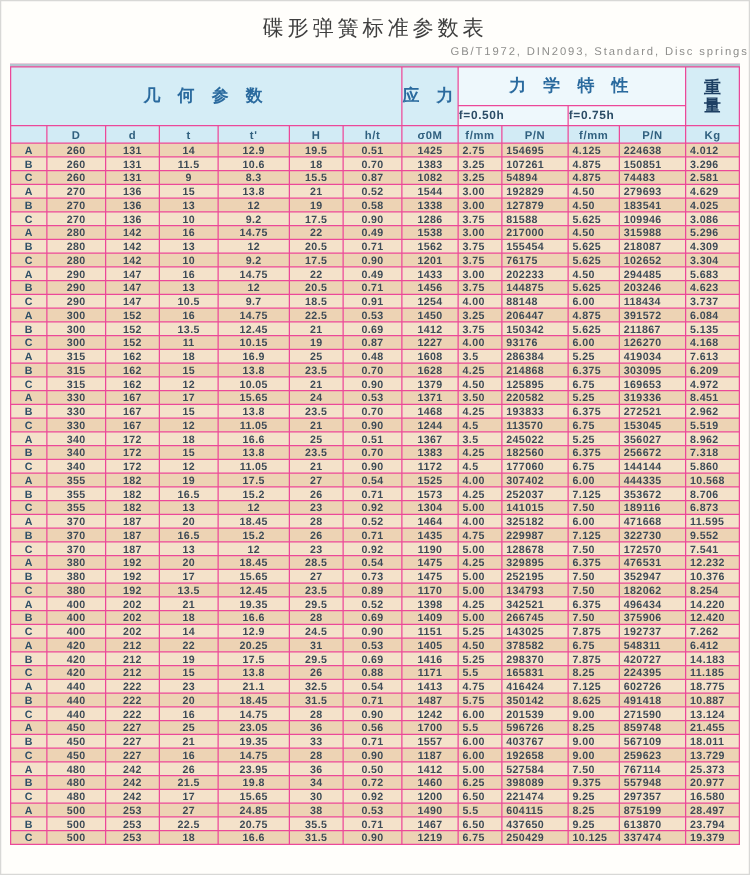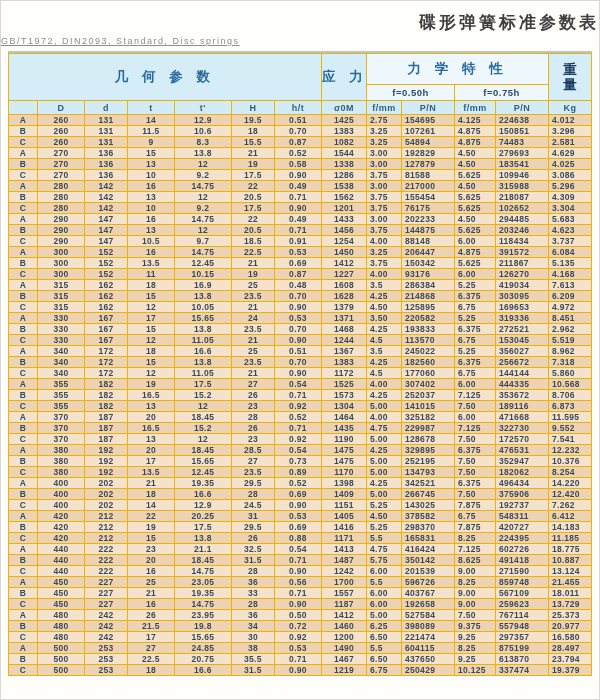--- a/index.html
+++ b/index.html
@@ -10,54 +10,53 @@
   }
   .page{
     box-sizing:border-box;
     width:600px;height:700px;
     border:1px solid #d8d8d6;
     background:#fffefb;
     padding-top:10px;
     overflow:hidden;
   }
   .title{
-    text-align:right;
+    text-align:center;
     font-family:"DejaVu Serif", serif;
-    font-weight:bold;
+    font-weight:normal;
     font-size:17px;
     color:#3f3f3f;
     letter-spacing:3px;
   }
   .subtitle{
-    text-align:left;
+    text-align:right;
     font-size:9px;
     color:#8e8e8c;
     letter-spacing:1.5px;
     margin-top:2px;
-    text-decoration:underline;
   }
   table.spec{
     margin:5px auto 0;
     border-collapse:separate;
     border-spacing:1px;
-    background:#eab308;
+    background:#ec4899;
     table-layout:fixed;
     width:584px;
     border-top:2px solid #b3c6d0;
   }
   th,td{overflow:hidden;white-space:nowrap;padding:0;}
   .hblue{background:#d5edf6;}
   .hwhite{background:#eef8fc;}
   .ghead th{
     font-size:13.5px;font-weight:bold;color:#2a6a9e;
     letter-spacing:5px;height:30px;text-align:center;vertical-align:middle;
   }
   .fhead th{
     font-size:9.5px;color:#2a4c66;font-weight:bold;height:15px;
-    letter-spacing:0.5px;text-align:center;
+    letter-spacing:0.5px;text-align:left;
   }
   .chead th{
     background:#d2ebf5;
     font-size:9px;color:#30607f;font-weight:bold;height:13px;text-align:center;
     letter-spacing:0.5px;
   }
   th.weight-cell{letter-spacing:0;}
   .weight-cell span{
     display:block;line-height:15px;font-size:13.5px;color:#1d3f63;
     text-align:center;font-weight:bold;

